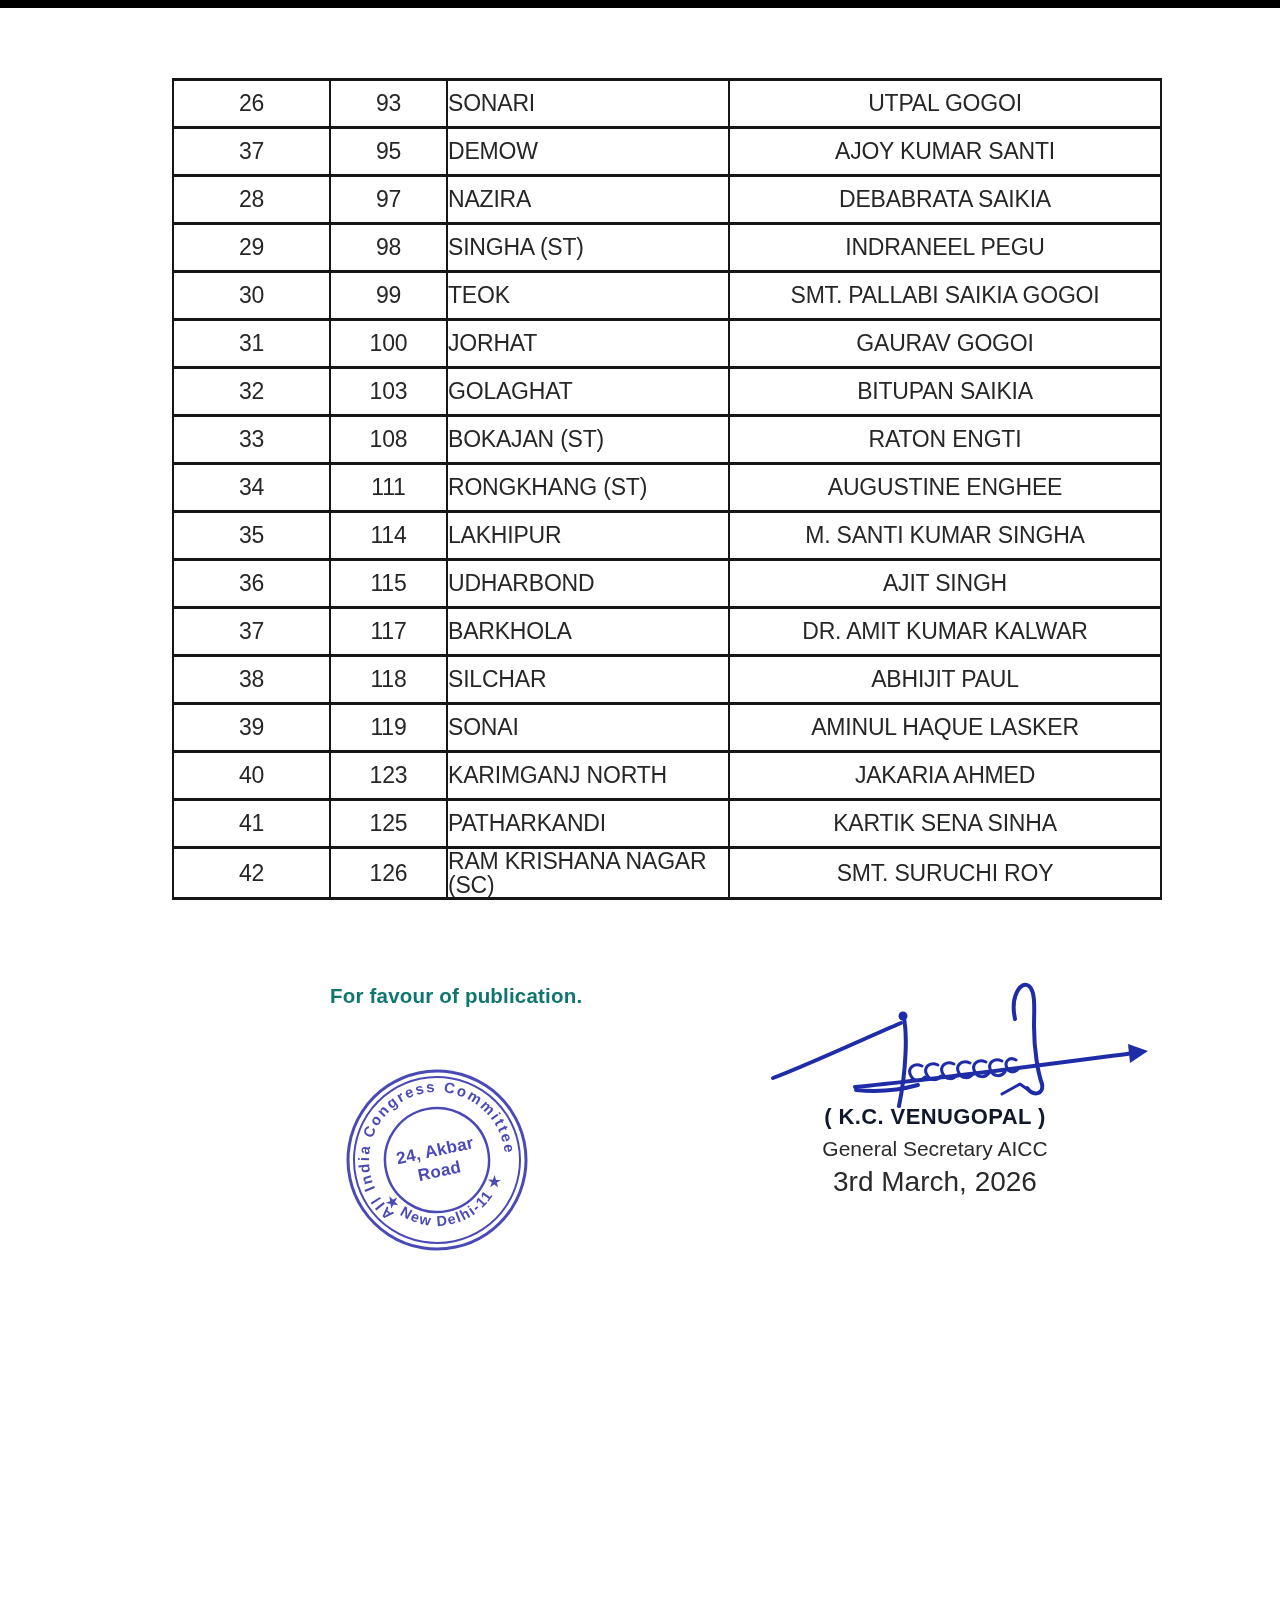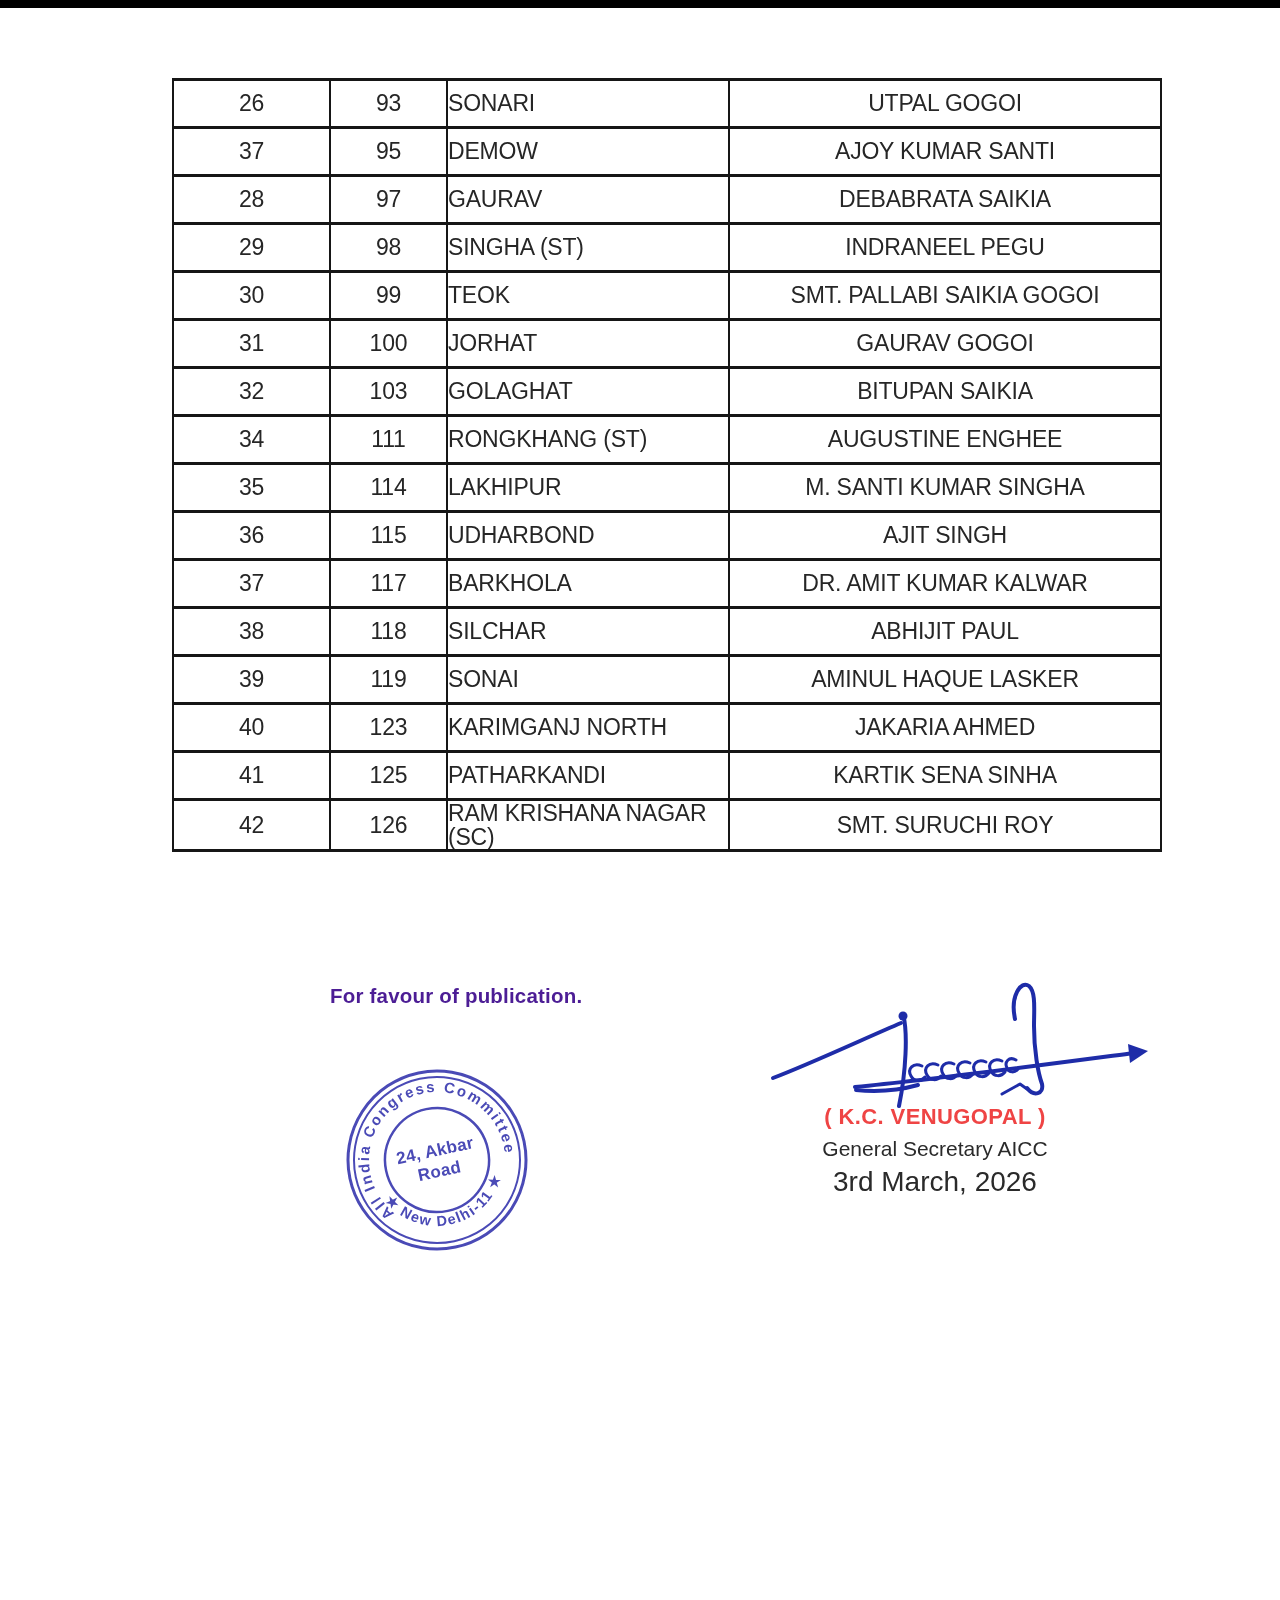--- a/index.html
+++ b/index.html
@@ -40,37 +40,37 @@
     letter-spacing:-0.2px;
     overflow:hidden;
   }
   td.c-sl{width:155px;text-align:center;}
   td.c-no{width:115px;text-align:center;}
   td.c-const{width:280px;text-align:left;padding-left:6px;}
   td.c-cand{width:430px;text-align:center;padding-left:7px;}
   
   .pub-note{
     position:absolute;left:330px;top:984px;
-    font-size:20.5px;font-weight:bold;color:#4c1d95;
+    font-size:20.5px;font-weight:bold;color:#0f766e;
     letter-spacing:0.2px;
   }
   .sig-svg{
     position:absolute;left:750px;top:972px;width:400px;height:140px;
   }
   .sig-svg path{
     fill:none;stroke:var(--sig-ink);stroke-width:4;
     stroke-linecap:round;stroke-linejoin:round;
   }
   .sig-svg .thin{stroke-width:3;}
   .sig-svg .blob{fill:var(--sig-ink);stroke:none;}
   .sig-block{
     position:absolute;left:770px;top:1104px;width:330px;
     text-align:center;color:#2a2a2a;
   }
-  .sig-name{font-size:22px;font-weight:bold;letter-spacing:0.4px;margin-bottom:7px;color:#ef4444;}
+  .sig-name{font-size:22px;font-weight:bold;letter-spacing:0.4px;margin-bottom:7px;color:#0f172a;}
   .sig-title{font-size:21px;margin-bottom:5px;}
   .sig-date{font-size:28px;}
   
   .stamp-svg{
     position:absolute;left:341px;top:1064px;width:192px;height:192px;
     transform:rotate(-12deg);
     opacity:0.92;
   }
   .stamp-svg circle{fill:none;stroke:var(--stamp-ink);}
   .stamp-svg text{
@@ -99,21 +99,21 @@
   <tr>
     <td class="c-sl">37</td>
     <td class="c-no">95</td>
     <td class="c-const">DEMOW</td>
     <td class="c-cand">AJOY KUMAR SANTI</td>
   </tr>
 
   <tr>
     <td class="c-sl">28</td>
     <td class="c-no">97</td>
-    <td class="c-const">GAURAV</td>
+    <td class="c-const">NAZIRA</td>
     <td class="c-cand">DEBABRATA SAIKIA</td>
   </tr>
 
   <tr>
     <td class="c-sl">29</td>
     <td class="c-no">98</td>
     <td class="c-const">SINGHA (ST)</td>
     <td class="c-cand">INDRANEEL PEGU</td>
   </tr>
 
@@ -131,20 +131,26 @@
     <td class="c-cand">GAURAV GOGOI</td>
   </tr>
 
   <tr>
     <td class="c-sl">32</td>
     <td class="c-no">103</td>
     <td class="c-const">GOLAGHAT</td>
     <td class="c-cand">BITUPAN SAIKIA</td>
   </tr>
 
+  <tr>
+    <td class="c-sl">33</td>
+    <td class="c-no">108</td>
+    <td class="c-const">BOKAJAN (ST)</td>
+    <td class="c-cand">RATON ENGTI</td>
+  </tr>
 
   <tr>
     <td class="c-sl">34</td>
     <td class="c-no">111</td>
     <td class="c-const">RONGKHANG (ST)</td>
     <td class="c-cand">AUGUSTINE ENGHEE</td>
   </tr>
 
   <tr>
     <td class="c-sl">35</td>

